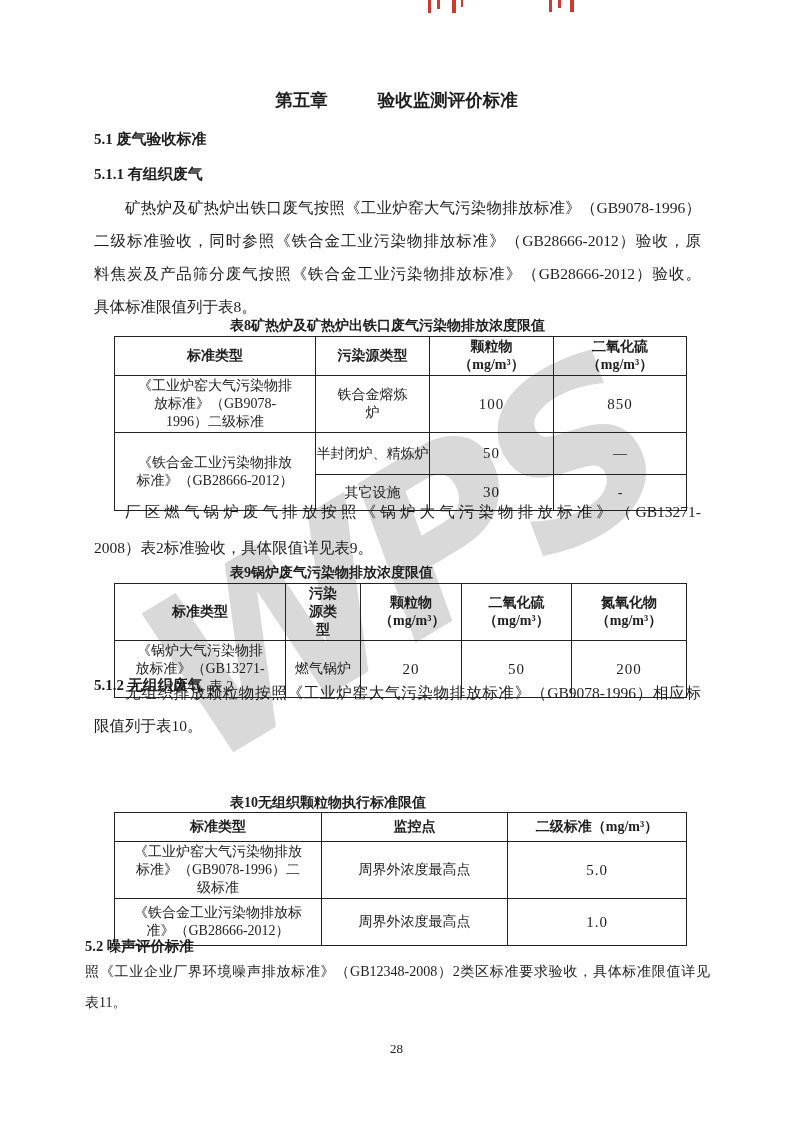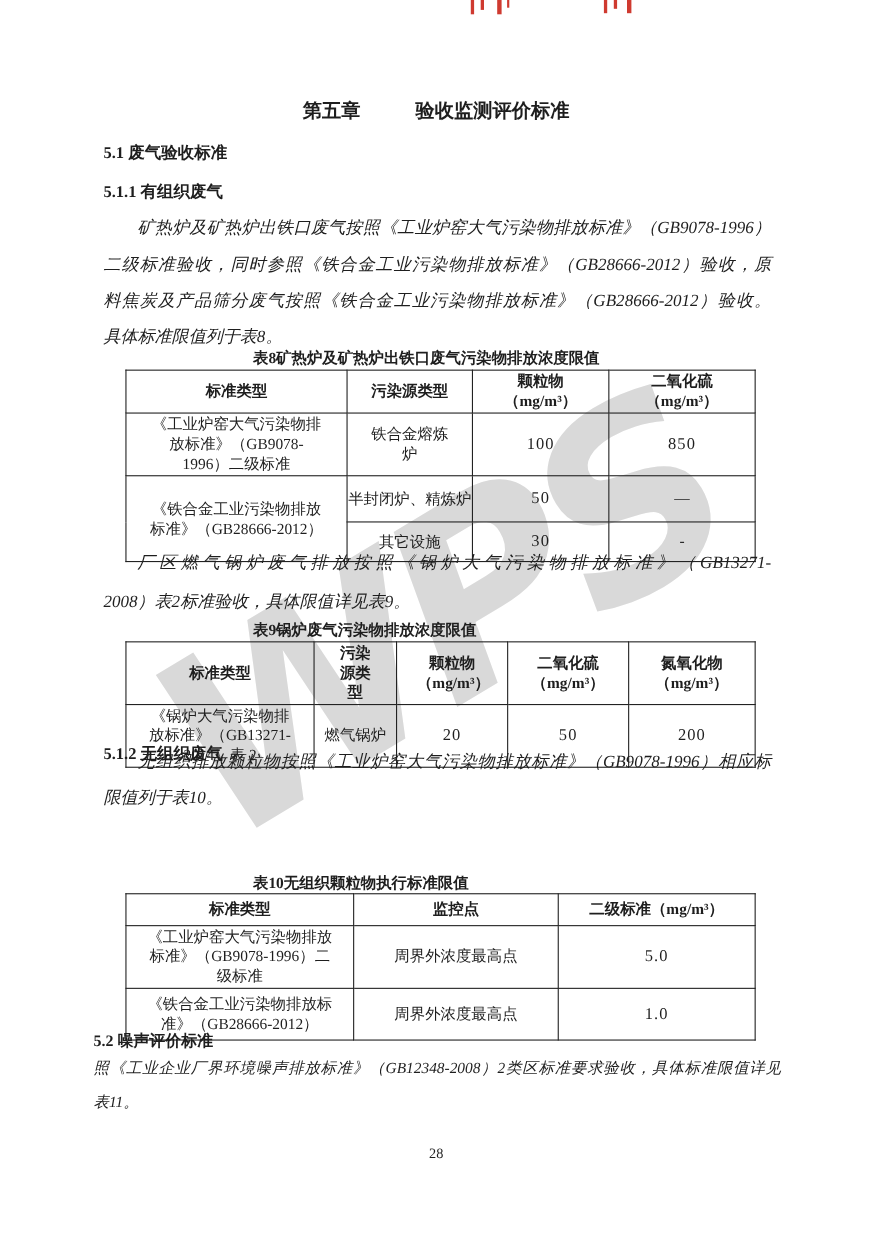--- a/index.html
+++ b/index.html
@@ -14,21 +14,21 @@
              color:#d9d9d9;user-select:none;}
   
   .redmarks span{position:absolute;top:0;background:#cf3a30;display:block;}
   
   .chapter{top:88px;left:0;width:100%;text-align:center;font-weight:bold;font-size:17.5px;}
   .chapter .gap{display:inline-block;width:50px;}
   
   .hd{font-weight:bold;font-size:15px;white-space:nowrap;}
   
   .para{left:94px;width:607px;font-size:15.5px;line-height:33px;}
-  .para div{height:33px;overflow:visible;font-style:italic;}
+  .para div{height:33px;overflow:visible;}
   .ind{text-indent:31px;}
   .j{text-align:justify;text-align-last:justify;}
   .para-sm{left:85px;width:625px;font-size:14px;line-height:31px;}
   .para-sm div{height:31px;}
   
   .caption{left:114px;width:572px;font-weight:bold;font-size:14px;display:flex;align-items:flex-end;}
   .caption .lbl{margin-left:116px;white-space:nowrap;}
   .caption .ttl{flex:1;text-align:left;white-space:nowrap;}
   
   table{border-collapse:collapse;table-layout:fixed;position:absolute;left:114px;z-index:1;background:transparent;}

